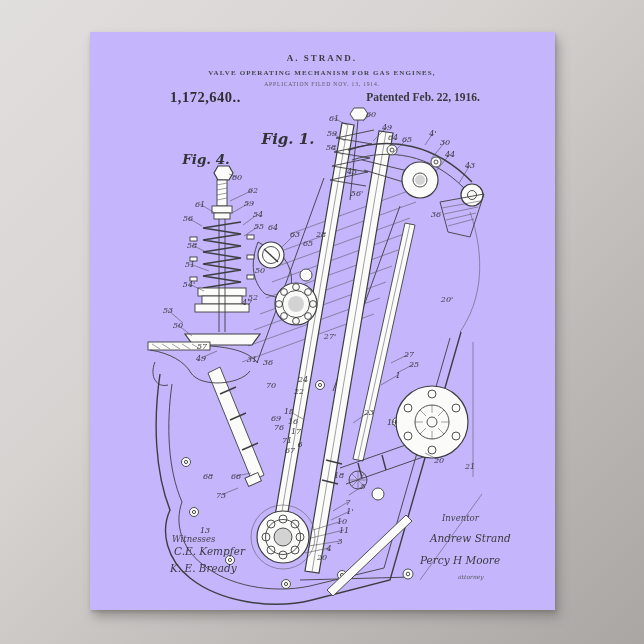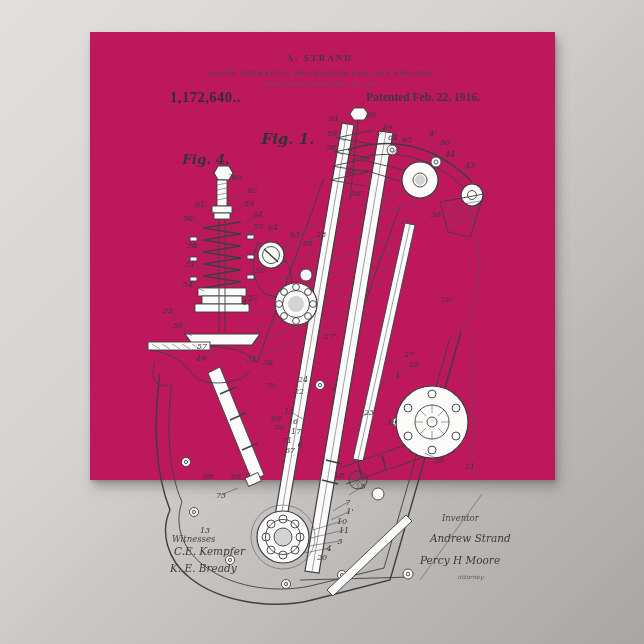--- a/index.html
+++ b/index.html
@@ -2,22 +2,22 @@
 <html><head>
 <meta charset="utf-8">
 <style>
   html,body{margin:0;padding:0;}
   body{
     width:644px;height:644px;overflow:hidden;
     background:linear-gradient(135deg,#e1dfde 0%,#d6d3d1 38%,#bcb9b7 72%,#a9a6a4 100%);
     font-family:"Liberation Serif",serif;
   }
   .poster{
-    position:absolute;left:90px;top:32px;width:465px;height:448px;
-    background:#be185d;
+    position:absolute;left:90px;top:32px;width:465px;height:578px;
+    background:#c4b5fd;
     box-shadow:4px 7px 10px rgba(100,95,92,.45), 1px 2px 3px rgba(100,95,92,.35);
   }
   svg{display:block}
   
   .t-name{font:700 9px "Liberation Serif",serif;letter-spacing:2px;fill:#3c3c3e;}
   .t-title{font:600 7px "Liberation Serif",serif;letter-spacing:1.1px;fill:#47474a;}
   .t-app{font:5.6px "Liberation Serif",serif;letter-spacing:.8px;fill:#5a5a5d;}
   .t-patnum{font:700 14.5px "Liberation Serif",serif;letter-spacing:.5px;fill:#2f2f31;}
   .t-patdate{font:600 11.5px "Liberation Serif",serif;fill:#3a3a3c;}
   .t-fig{font:italic 600 15px "DejaVu Serif",serif;fill:#333336;}

